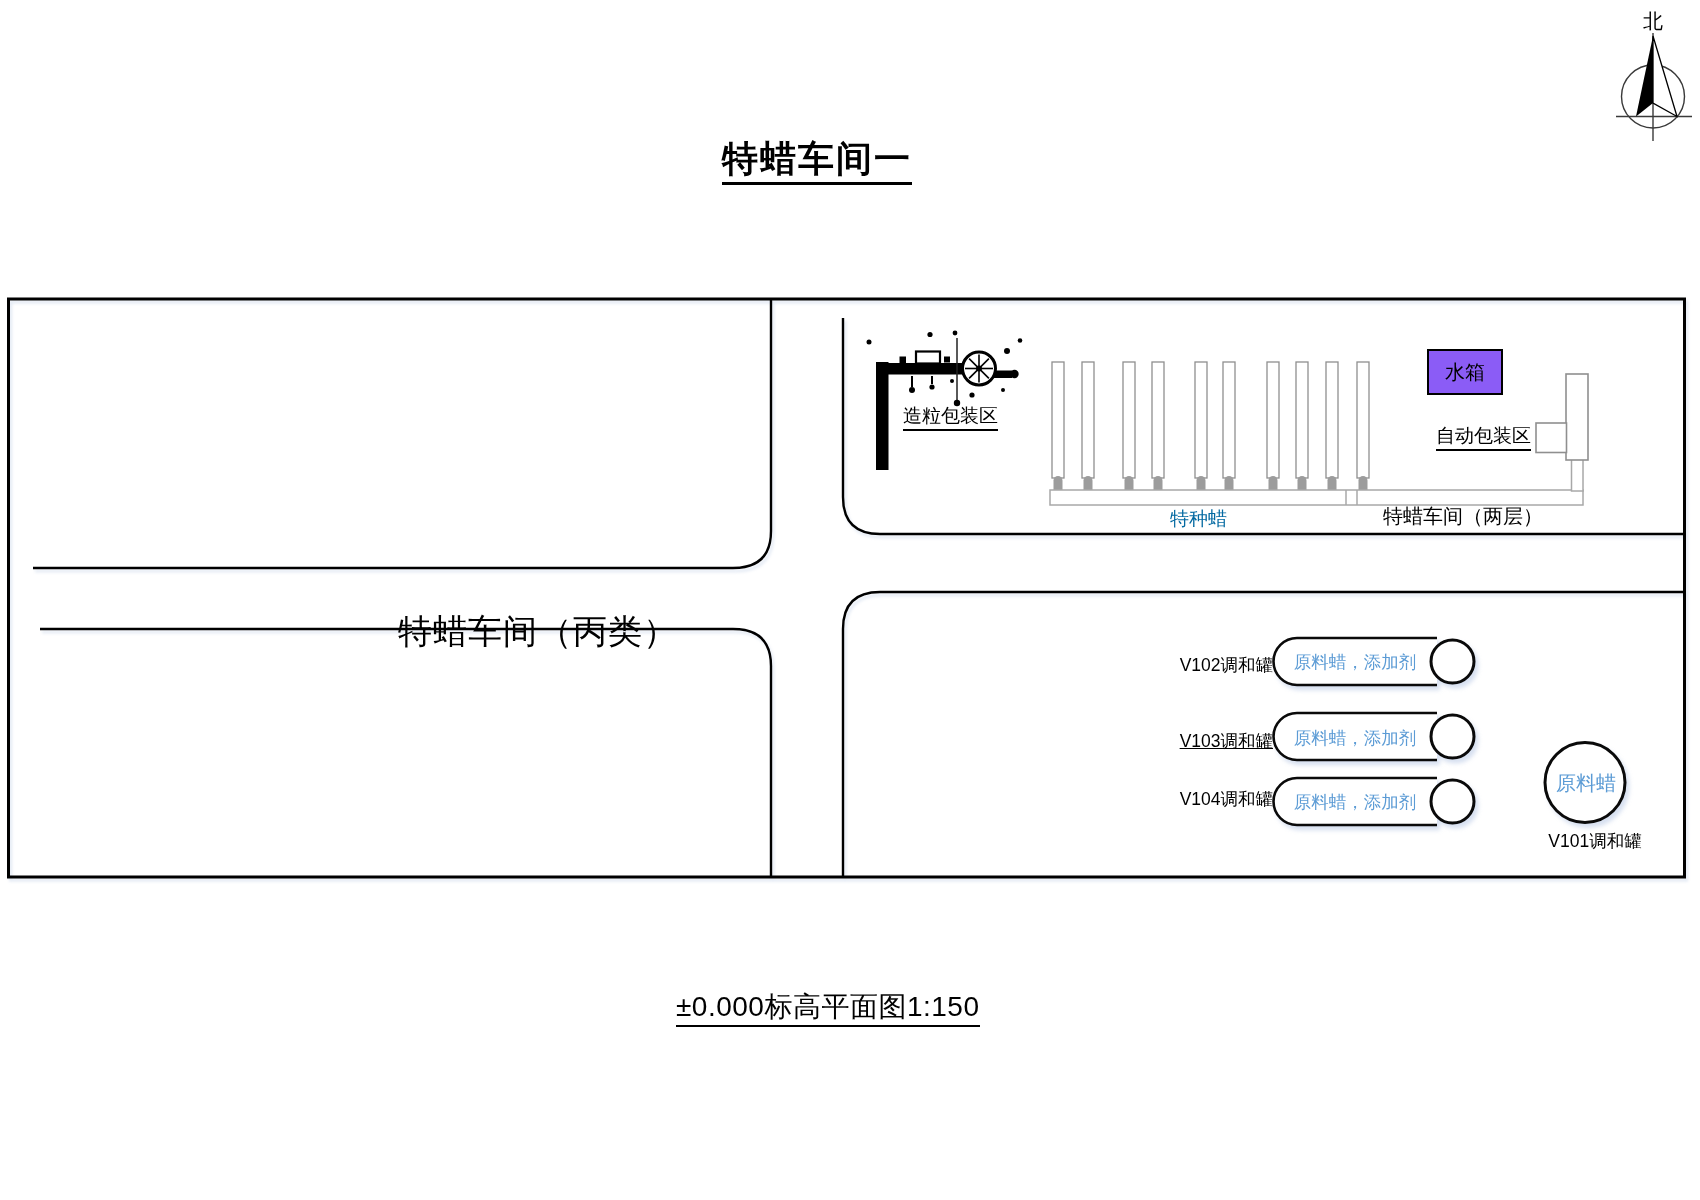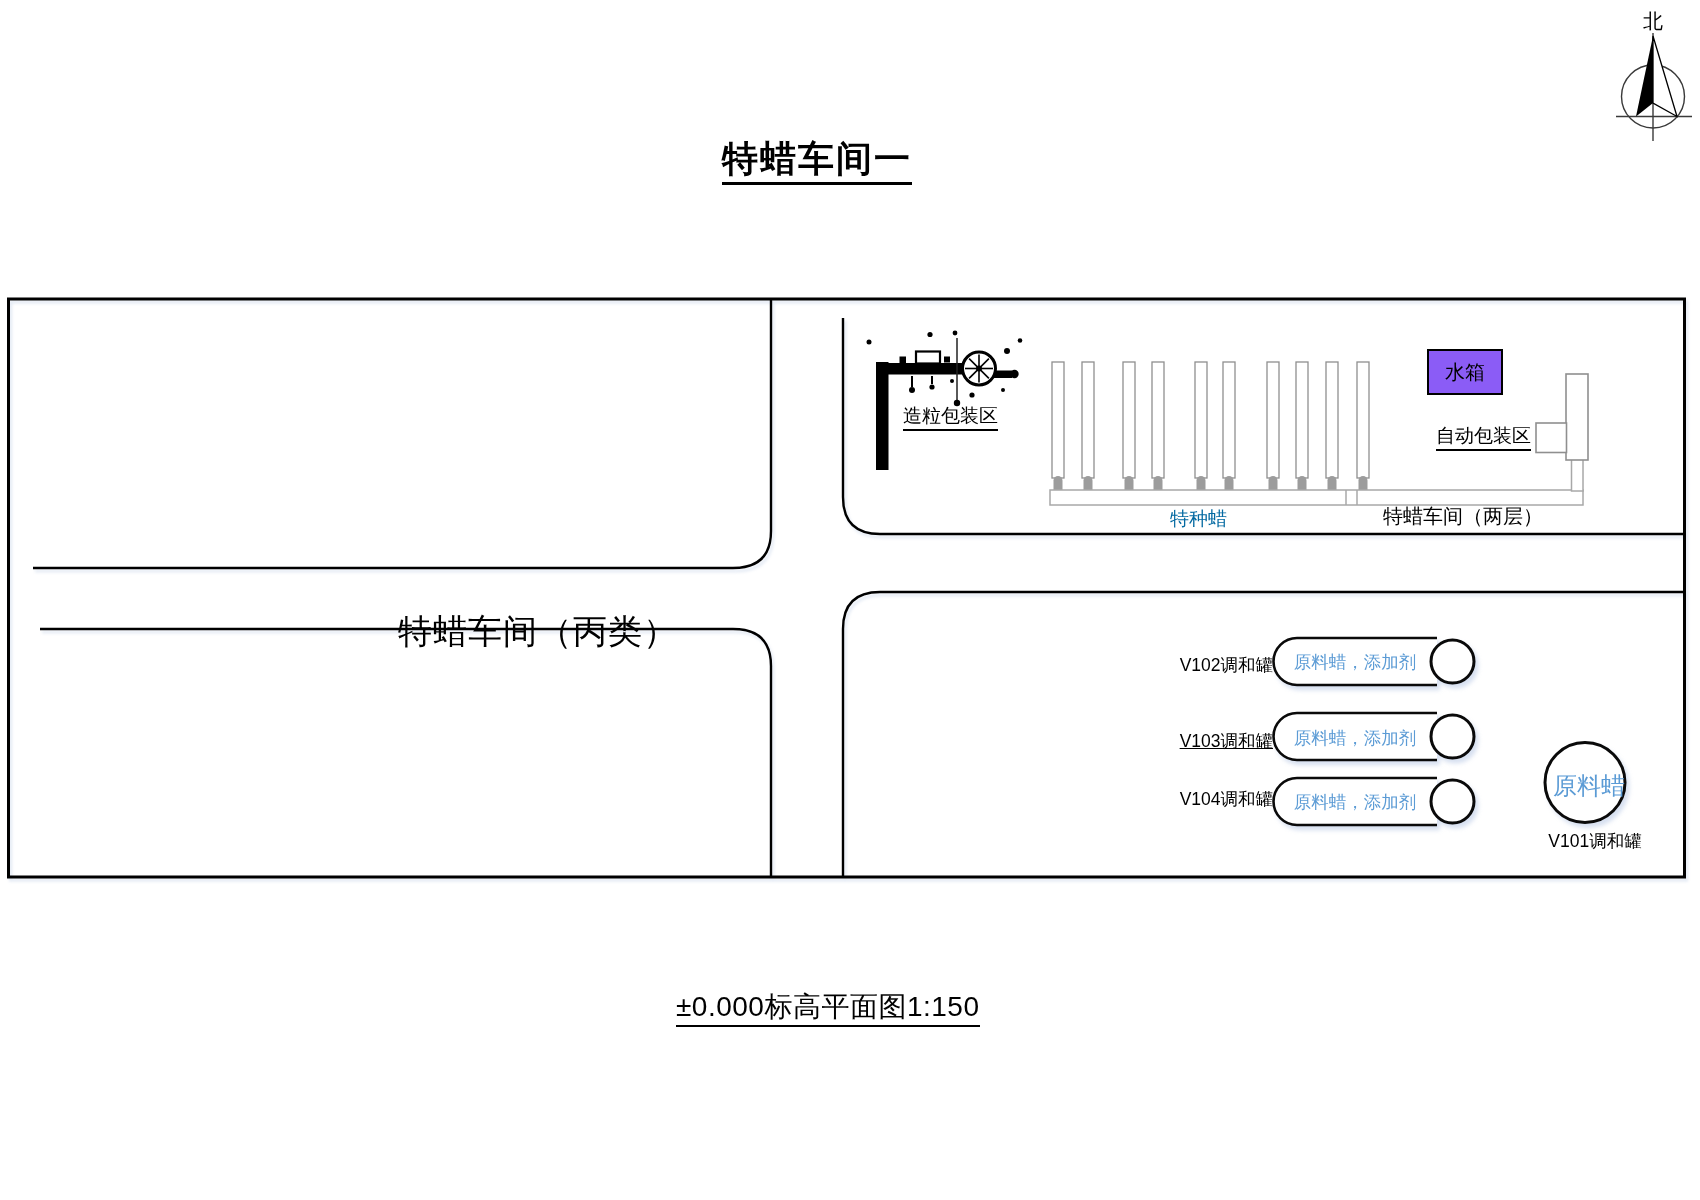--- a/index.html
+++ b/index.html
@@ -150,18 +150,18 @@
   <div class="label" style="left:1383px;top:505px;font-size:20px;">特蜡车间（两层）</div>
 
   <div class="label tanklbl" style="left:1120px;top:655px;width:153px;text-align:right;">V102调和罐</div>
   <div class="label tanklbl" style="left:1120px;top:731px;width:153px;text-align:right;text-decoration:underline;">V103调和罐</div>
   <div class="label tanklbl" style="left:1120px;top:789px;width:153px;text-align:right;">V104调和罐</div>
 
   <div class="label tanklbl blue" style="left: 1285px; top: 652px; width: 140px; text-align: center; color: rgb(91, 155, 213);">原料蜡，添加剂</div>
   <div class="label tanklbl blue" style="left: 1285px; top: 728px; width: 140px; text-align: center; color: rgb(91, 155, 213);">原料蜡，添加剂</div>
   <div class="label tanklbl blue" style="left: 1285px; top: 792px; width: 140px; text-align: center; color: rgb(91, 155, 213);">原料蜡，添加剂</div>
 
-  <div class="label blue" style="left: 1553px; top: 772px; width: 66px; text-align: center; font-size: 24px; color: rgb(91, 155, 213);">原料蜡</div>
+  <div class="label blue" style="left: 1553px; top: 772px; width: 66px; text-align: center; font-size: 20px; color: rgb(91, 155, 213);">原料蜡</div>
   <div class="label tanklbl" style="left:1542px;top:831px;width:106px;text-align:center;">V101调和罐</div>
 
   <div class="label footer" style="left:676px;top:991px;">±0.000标高平面图1:150</div>
 
 </div>
 
 </body></html>

